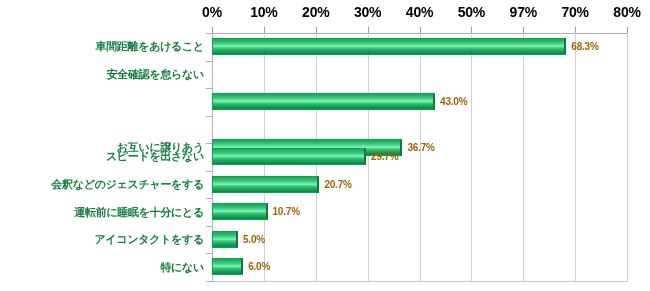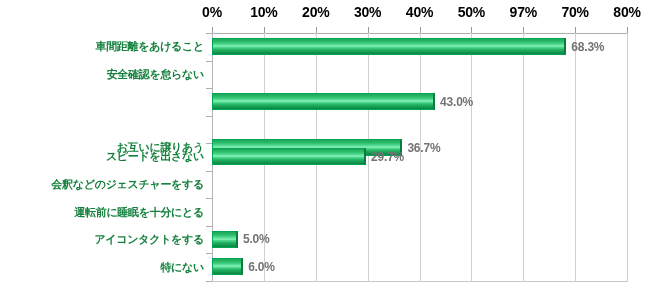--- a/index.html
+++ b/index.html
@@ -129,23 +129,23 @@
       #5fe29c 40%,
       #8df0bd 48%,
       #4cd98c 56%,
       #24b062 72%,
       #149950 88%,
       #0c8445 100%
     );
   }
   .bar-value {
     margin-left: 5px;
-    font-size: 12px;
+    font-size: 10px;
     font-weight: bold;
-    color: #737373;
+    color: #a16207;
     white-space: nowrap;
     letter-spacing: -0.2px;
   }
 </style>
 </head>
 <body>
 
 <div id="chart-root">
 
   <div id="xlabels">
@@ -226,23 +226,31 @@
         </div>
         <div class="row" style="top: 110.222px; width: 415px;">
           <div class="cat-cell">スピードを出さない</div>
           <div class="bar-wrap">
             <div class="bar" style="width: 154.069px;"></div>
             <span class="bar-value">29.7%</span>
           </div>
         </div>
         <div class="row" style="top: 137.778px; width: 415px;">
           <div class="cat-cell">会釈などのジェスチャーをする</div>
+          <div class="bar-wrap">
+            <div class="bar" style="width: 107.381px;"></div>
+            <span class="bar-value">20.7%</span>
+          </div>
         </div>
         <div class="row" style="top: 165.333px; width: 415px;">
           <div class="cat-cell">運転前に睡眠を十分にとる</div>
+          <div class="bar-wrap">
+            <div class="bar" style="width: 55.5062px;"></div>
+            <span class="bar-value">10.7%</span>
+          </div>
         </div>
         <div class="row" style="top: 192.889px; width: 415px;">
           <div class="cat-cell">アイコンタクトをする</div>
           <div class="bar-wrap">
             <div class="bar" style="width: 25.9375px;"></div>
             <span class="bar-value">5.0%</span>
           </div>
         </div>
         <div class="row" style="top: 220.444px; width: 415px;">
           <div class="cat-cell">特にない</div>

